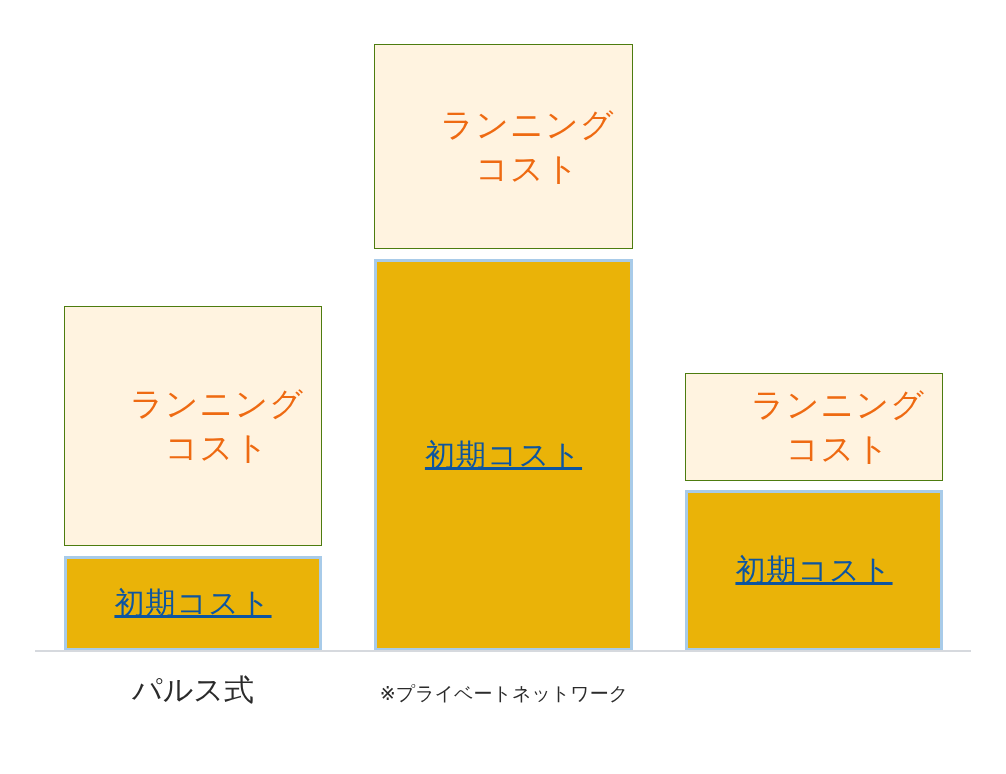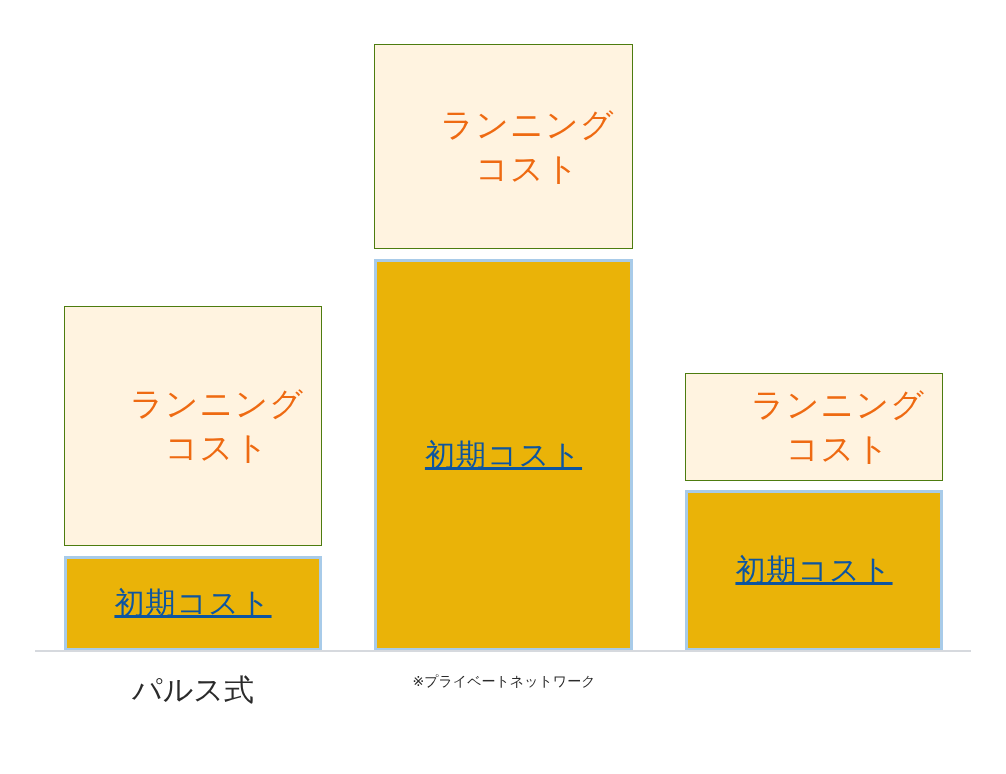--- a/index.html
+++ b/index.html
@@ -7,21 +7,21 @@
          font-family: "DejaVu Sans", "Liberation Sans", sans-serif; }
   .box { position:absolute; box-sizing:border-box; display:flex;
          align-items:center; justify-content:center; text-align:center; }
   .running { background:#fff3e0; border:1px solid #4d7c0f; color:#ee6a12;
              font-size:33px; line-height:44px; font-weight:500; letter-spacing:1px;padding-left:48px; }
   .initial { background:#eab308; border:3px solid #a8cbe9; color:#0d55a0;
              font-size:30px; font-weight:500; letter-spacing:1px;text-decoration:underline; }
   .baseline { position:absolute; left:35px; width:936px; top:650px; height:2px; background:#d6d9de; }
   .cat { position:absolute; text-align:center; color:#2b2b2b; }
   .cat-title { font-size:30px; line-height:36px; }
-  .cat-note { font-size:14px; line-height:26px; margin-top:0; }
+  .cat-note { font-size:19px; line-height:26px; margin-top:12px; }
 </style>
 </head>
 <body>
 
 <div class="box running" style="left:64px; top:306px; width:258px; height:240px;">
   <div>
     <div>ランニング</div>
     <div>コスト</div>
   </div>
 </div>

